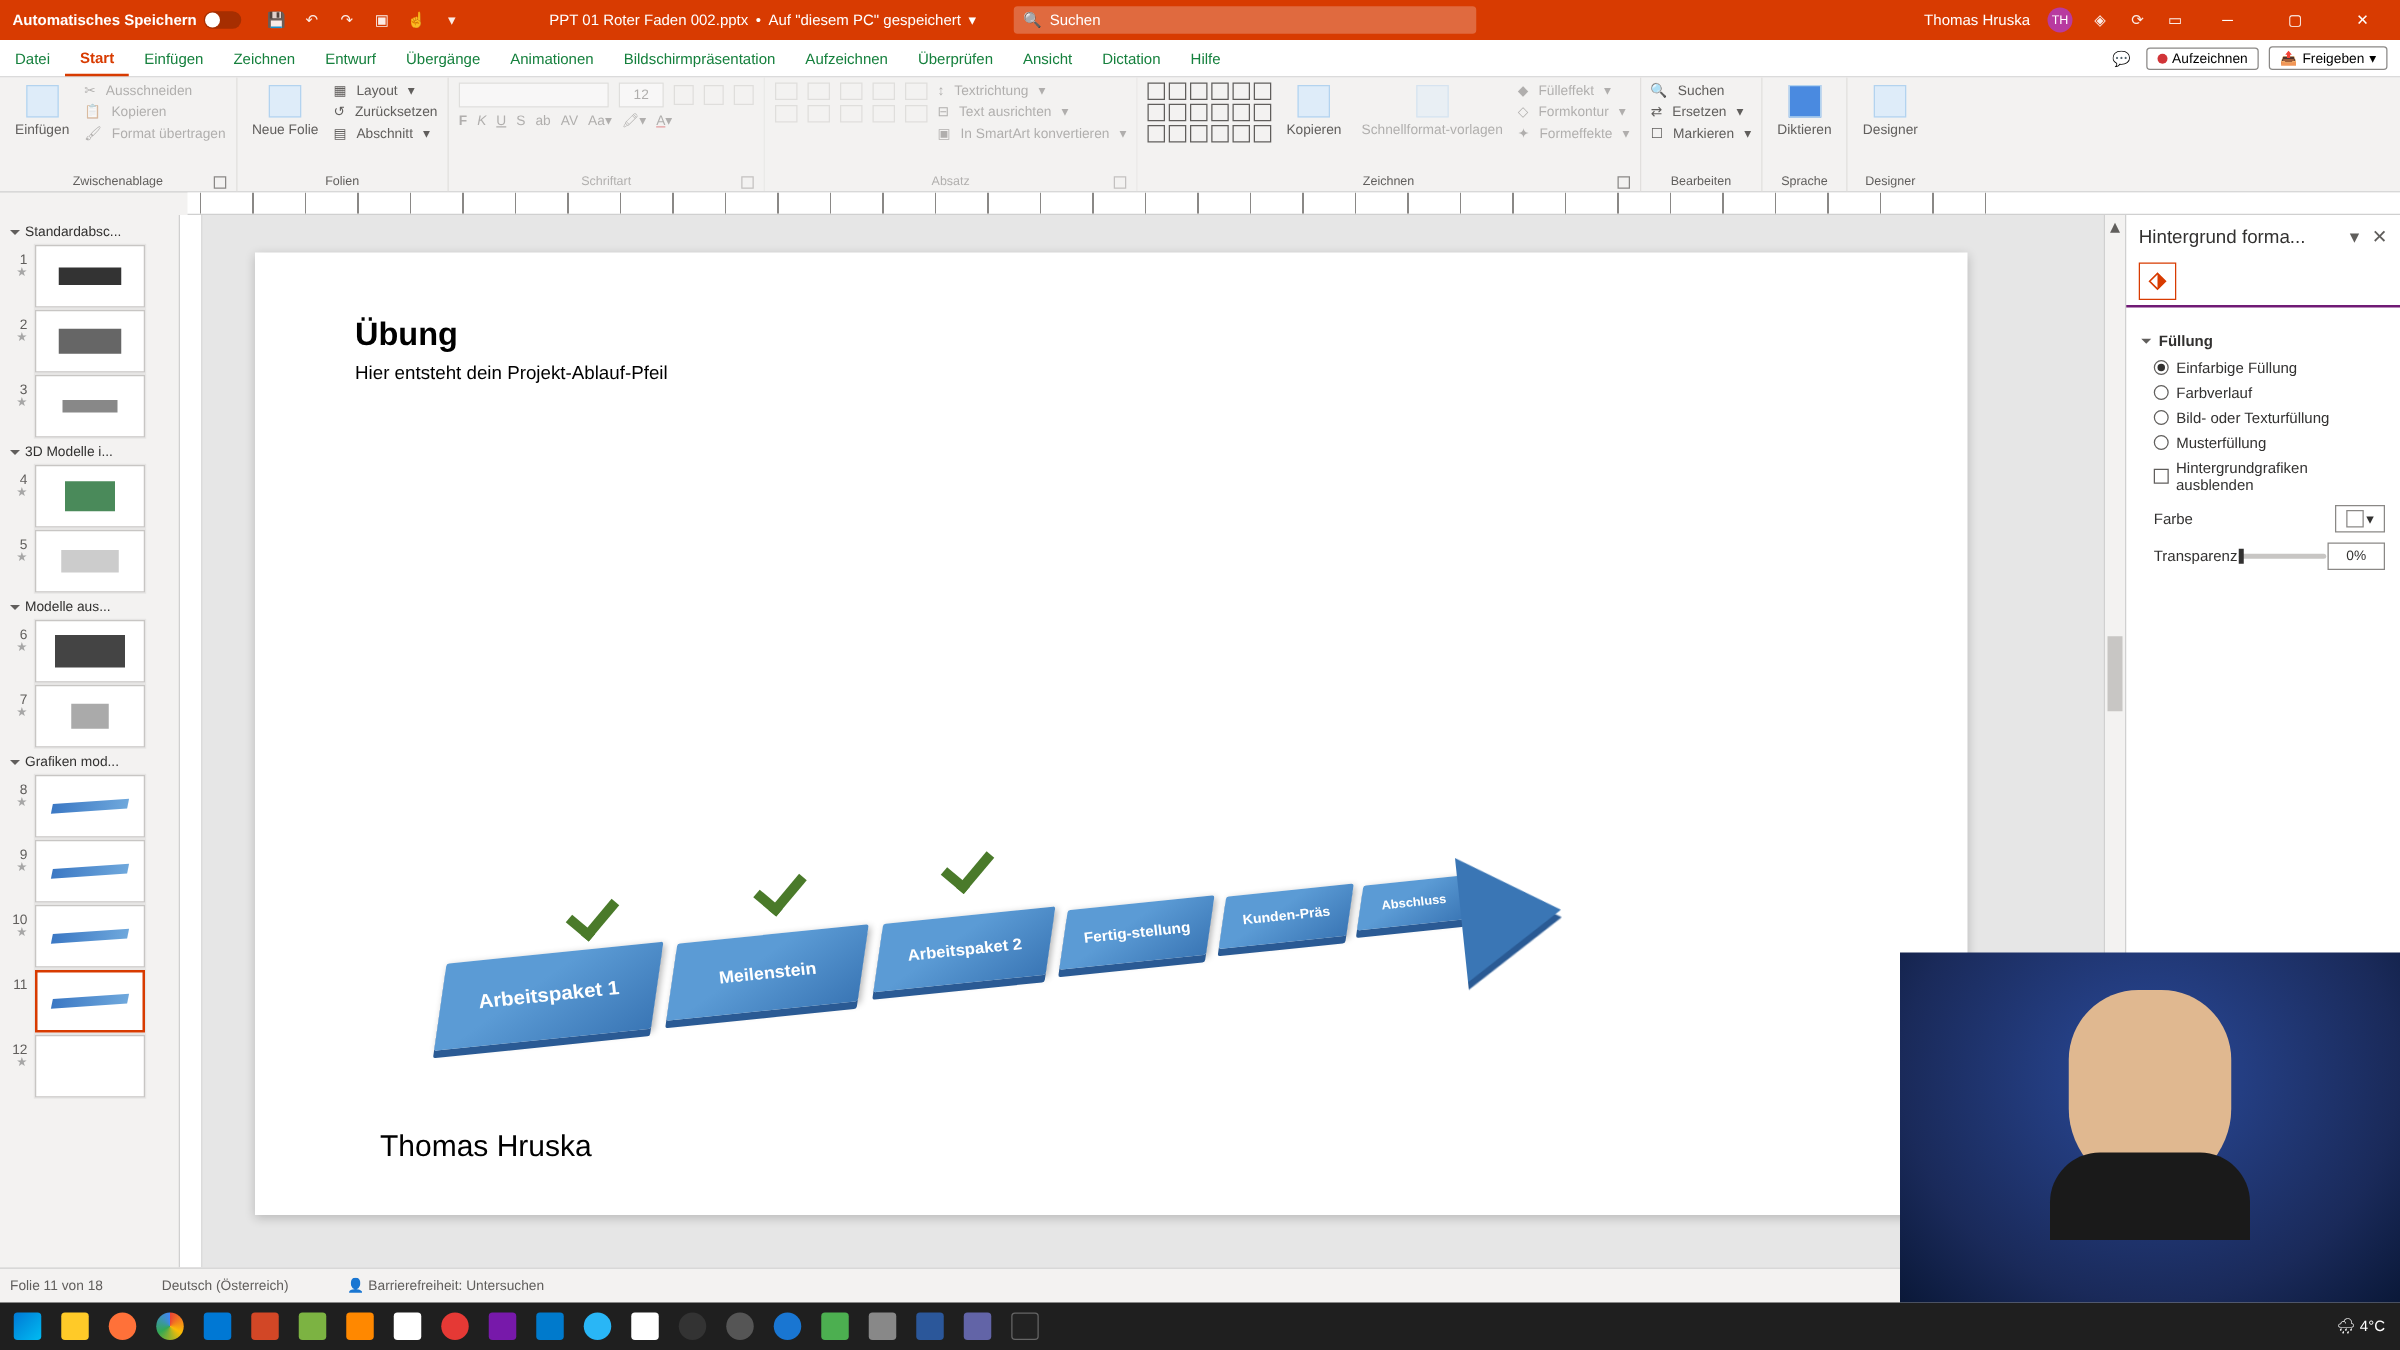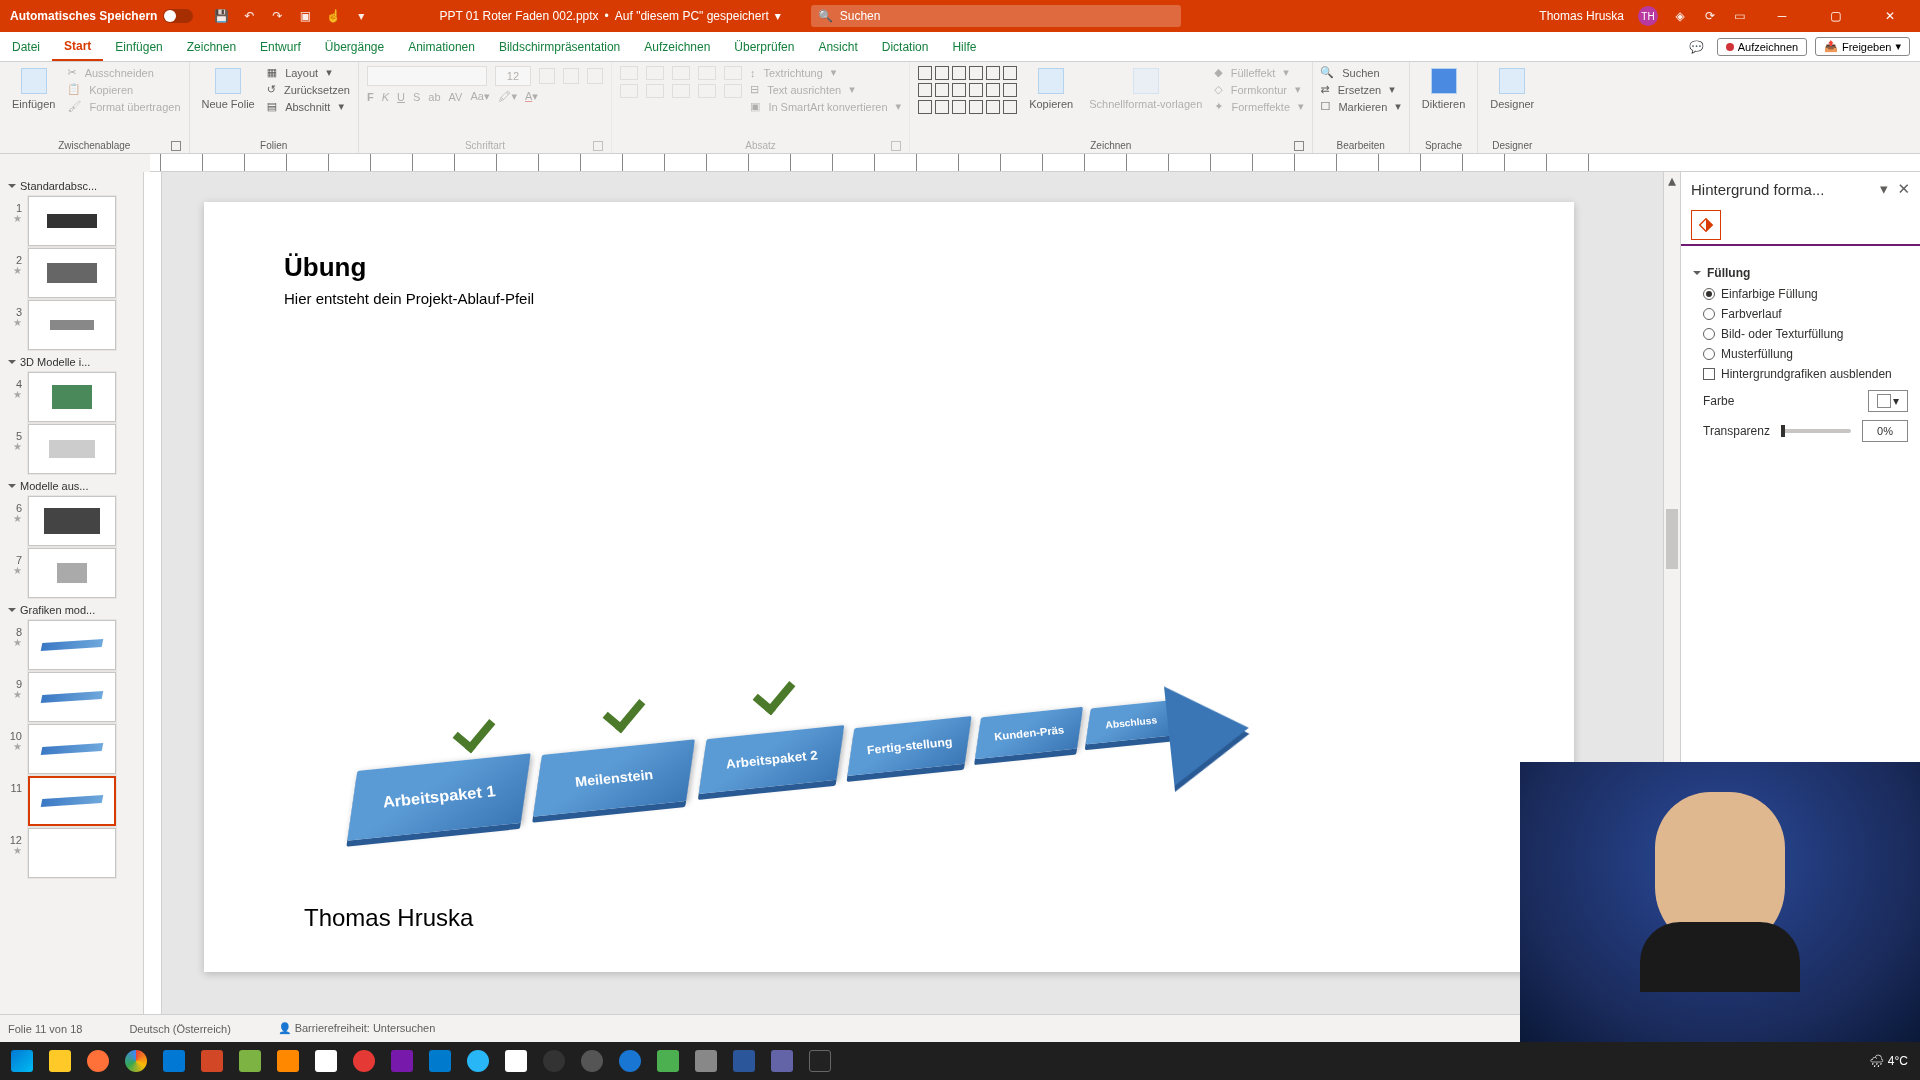--- a/index.html
+++ b/index.html
@@ -75,21 +75,21 @@
 .slide .author{position:absolute;left:100px;bottom:40px;font-size:24px;color:#000;}
 
 .arrow3d{position:absolute;left:150px;top:490px;width:900px;height:220px;perspective:800px;}
 .seg{position:absolute;background:linear-gradient(145deg,#5b9bd5 40%,#3a76b5);color:#fff;font-size:14px;font-weight:600;display:flex;align-items:center;justify-content:center;text-align:center;box-shadow:0 6px 0 #2a5a94, 2px 2px 6px rgba(0,0,0,.3);transform:skewX(-14deg) rotate(-6deg);border-radius:2px;}
 .seg span{transform:skewX(14deg);}
 .arrowhead{position:absolute;width:0;height:0;border-top:50px solid transparent;border-bottom:50px solid transparent;border-left:80px solid #3a76b5;transform:rotate(-6deg);filter:drop-shadow(0 6px 0 #2a5a94);}
 .check{position:absolute;width:40px;height:40px;}
 .check::after{content:"";position:absolute;left:8px;top:0;width:16px;height:30px;border-right:8px solid #4a7a2a;border-bottom:8px solid #4a7a2a;transform:rotate(40deg);}
 
 
-.pane{width:240px;background:#fff;border-left:1px solid #d0d0d0;display:flex;flex-direction:column;}
+.pane{width:220px;background:#fff;border-left:1px solid #d0d0d0;display:flex;flex-direction:column;}
 .pane-hdr{display:flex;align-items:center;justify-content:space-between;padding:8px 10px;font-size:15px;color:#323130;}
 .pane-hdr-ctrls{display:flex;gap:10px;color:#605e5c;}
 .pane-tabicn{margin:4px 10px;width:30px;height:30px;border:1px solid #d83b01;display:flex;align-items:center;justify-content:center;}
 .pane-tabicn svg{width:18px;height:18px;}
 .pane-sec{padding:16px 12px;border-top:2px solid #701a75;}
 .pane-sec-hdr{font-weight:600;font-size:12px;color:#323130;padding:4px 0;display:flex;align-items:center;gap:6px;}
 .pane-sec-hdr::before{content:"";border:4px solid transparent;border-top-color:#605e5c;position:relative;top:2px;}
 .radio-row,.check-row{display:flex;align-items:center;gap:6px;font-size:12px;color:#323130;padding:3px 0 3px 10px;}
 .radio{width:12px;height:12px;border:1px solid #605e5c;border-radius:50%;position:relative;}
 .radio.checked::after{content:"";position:absolute;left:2px;top:2px;width:6px;height:6px;background:#323130;border-radius:50%;}

